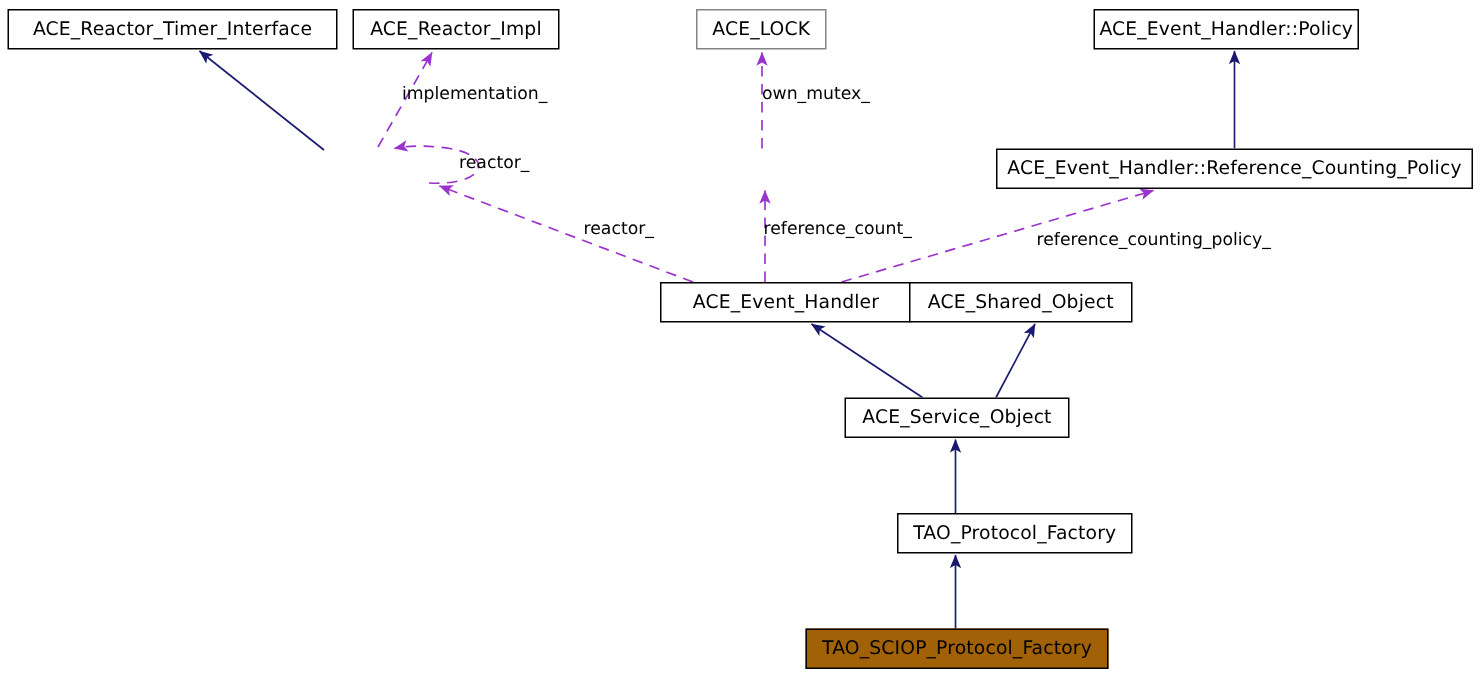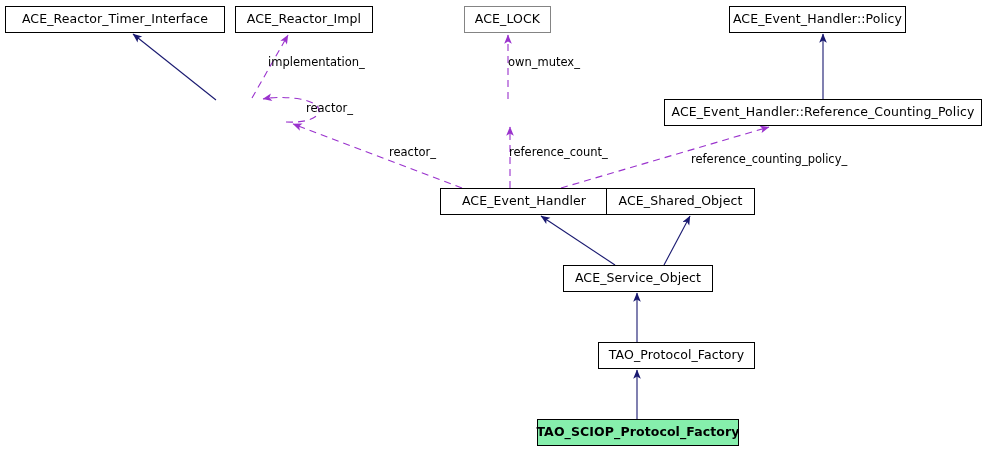--- a/index.html
+++ b/index.html
@@ -36,23 +36,22 @@
     color: #000000;
     font-size: 12.5px;
     line-height: 1;
     letter-spacing: 0.1px;
     z-index: 3;
   }
   .cls-node.is-muted {
     border-color: #848484;
   }
   .cls-node.is-current {
-    background: #86efac;
+    background: #a16207;
     border-color: #000000;
-    font-weight: bold;
   }
   .edge-label {
     position: absolute;
     color: #000000;
     font-size: 11.5px;
     line-height: 1;
     white-space: nowrap;
     background: transparent;
     z-index: 4;
   }

